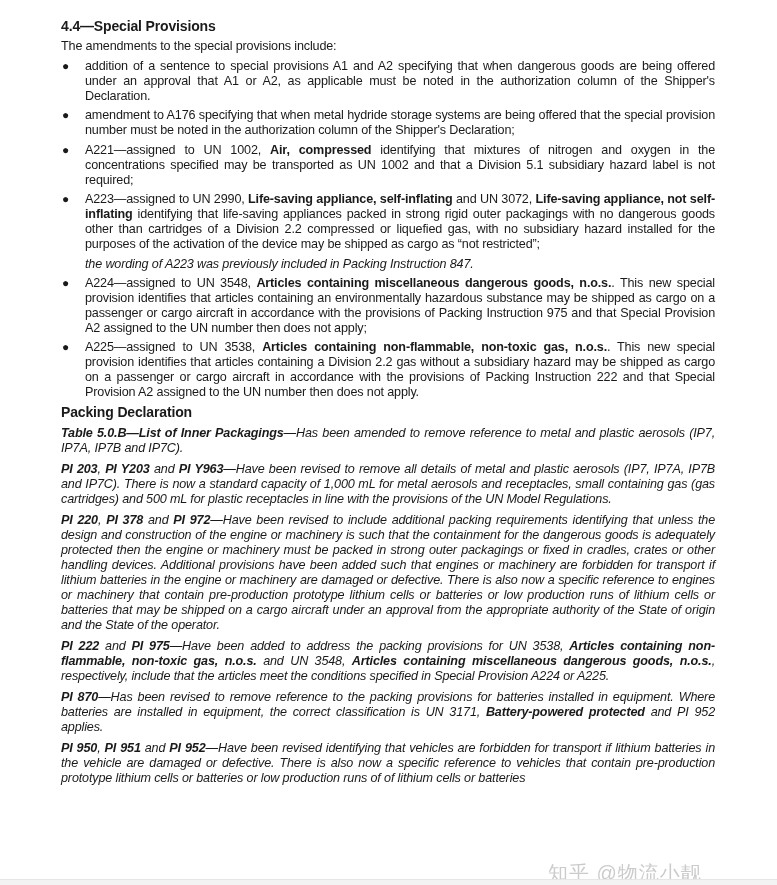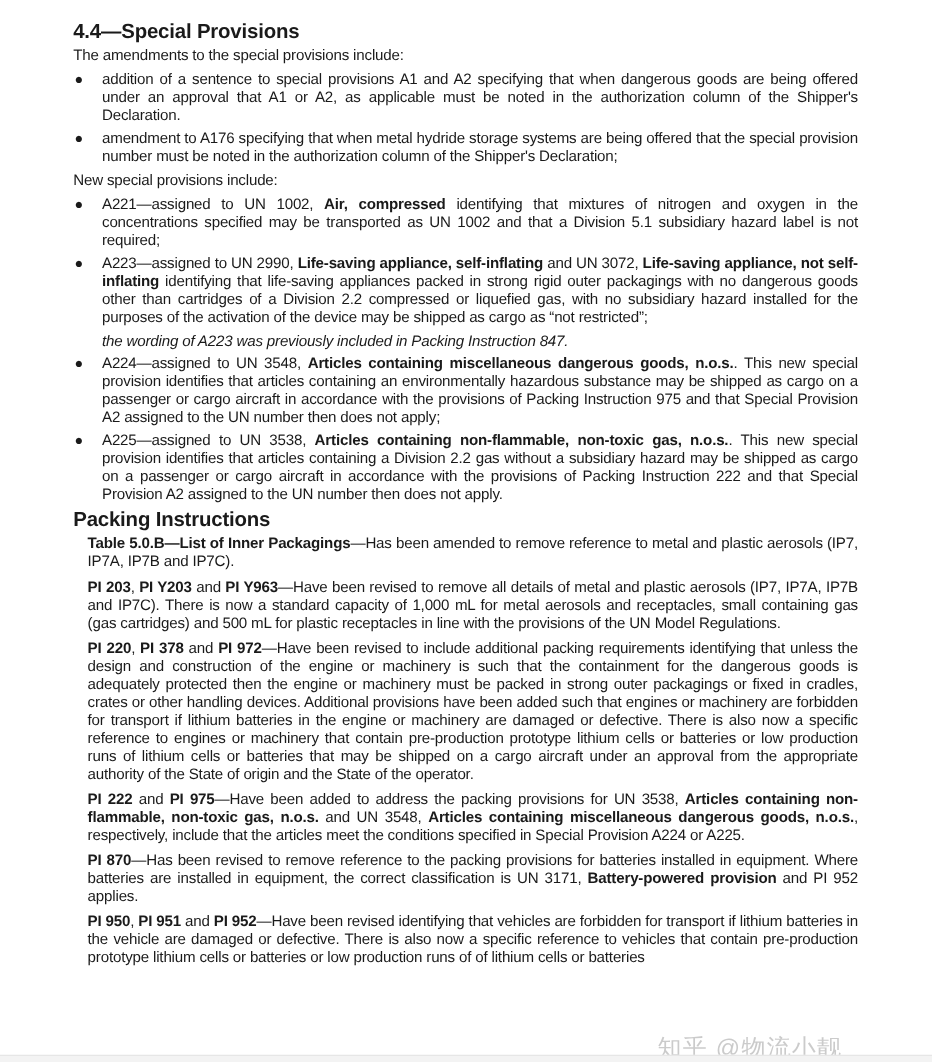--- a/index.html
+++ b/index.html
@@ -19,21 +19,21 @@
       position: absolute;
       left: 61px;
       top: 19px;
       width: 654px;
       font-size: 12.6px;
       line-height: 15px;
       letter-spacing: -0.15px;
     }
     .h {
       font-weight: bold;
-      font-size: 17px;
+      font-size: 14px;
       margin: 0 0 5px 0;
     }
     .p {
       margin: 0 0 5px 0;
       text-align: justify;
     }
     ul.bullets {
       list-style: none;
       margin: 0 0 5px 0;
       padding: 0;
@@ -53,22 +53,23 @@
     .note {
       padding-left: 24px;
       margin: 2px 0 4px 0;
       font-style: italic;
     }
     .note .note-label {
       font-weight: bold;
       display: block;
     }
     .para {
-      margin: 0 0 6px 12px;
+      margin: 0 0 6px 0;
       text-align: justify;
+      font-style: italic;
     }
     b { font-weight: bold; }
     .footer-bar {
       position: absolute;
       left: 0;
       right: 0;
       bottom: 0;
       height: 5px;
       background: #f3f3f3;
       border-top: 1px solid #e6e6e6;
@@ -96,21 +97,20 @@
     <li>
       <span class="dot">●</span>
       <span>addition of a sentence to special provisions A1 and A2 specifying that when dangerous goods are being offered under an approval that A1 or A2, as applicable must be noted in the authorization column of the Shipper's Declaration.</span>
     </li>
     <li>
       <span class="dot">●</span>
       <span>amendment to A176 specifying that when metal hydride storage systems are being offered that the special provision number must be noted in the authorization column of the Shipper's Declaration;</span>
     </li>
   </ul>
 
-  <div class="p">New special provisions include:</div>
 
   <ul class="bullets">
     <li>
       <span class="dot">●</span>
       <span>A221—assigned to UN 1002, </span><b>Air, compressed</b><span> identifying that mixtures of nitrogen and oxygen in the concentrations specified may be transported as UN 1002 and that a Division 5.1 subsidiary hazard label is not required;</span>
     </li>
     <li style="margin-bottom:2px;">
       <span class="dot">●</span>
       <span>A223—assigned to UN 2990, </span><b>Life-saving appliance, self-inflating</b><span> and UN 3072, </span><b>Life-saving appliance, not self-inflating</b><span> identifying that life-saving appliances packed in strong rigid outer packagings with no dangerous goods other than cartridges of a Division 2.2 compressed or liquefied gas, with no subsidiary hazard installed for the purposes of the activation of the device may be shipped as cargo as “not restricted”;</span>
     </li>
@@ -124,40 +124,40 @@
     <li>
       <span class="dot">●</span>
       <span>A224—assigned to UN 3548, </span><b>Articles containing miscellaneous dangerous goods, n.o.s.</b><span>. This new special provision identifies that articles containing an environmentally hazardous substance may be shipped as cargo on a passenger or cargo aircraft in accordance with the provisions of Packing Instruction 975 and that Special Provision A2 assigned to the UN number then does not apply;</span>
     </li>
     <li>
       <span class="dot">●</span>
       <span>A225—assigned to UN 3538, </span><b>Articles containing non-flammable, non-toxic gas, n.o.s.</b><span>. This new special provision identifies that articles containing a Division 2.2 gas without a subsidiary hazard may be shipped as cargo on a passenger or cargo aircraft in accordance with the provisions of Packing Instruction 222 and that Special Provision A2 assigned to the UN number then does not apply.</span>
     </li>
   </ul>
 
-  <div class="h" style="margin-bottom:6px;">Packing Instructions</div>
+  <div class="h" style="margin-bottom:6px;">Packing Declaration</div>
 
   <div class="para">
     <b>Table 5.0.B—List of Inner Packagings</b><span>—Has been amended to remove reference to metal and plastic aerosols (IP7, IP7A, IP7B and IP7C).</span>
   </div>
 
   <div class="para">
     <b>PI 203</b><span>, </span><b>PI Y203</b><span> and </span><b>PI Y963</b><span>—Have been revised to remove all details of metal and plastic aerosols (IP7, IP7A, IP7B and IP7C). There is now a standard capacity of 1,000 mL for metal aerosols and receptacles, small containing gas (gas cartridges) and 500 mL for plastic receptacles in line with the provisions of the UN Model Regulations.</span>
   </div>
 
   <div class="para">
     <b>PI 220</b><span>, </span><b>PI 378</b><span> and </span><b>PI 972</b><span>—Have been revised to include additional packing requirements identifying that unless the design and construction of the engine or machinery is such that the containment for the dangerous goods is adequately protected then the engine or machinery must be packed in strong outer packagings or fixed in cradles, crates or other handling devices. Additional provisions have been added such that engines or machinery are forbidden for transport if lithium batteries in the engine or machinery are damaged or defective. There is also now a specific reference to engines or machinery that contain pre-production prototype lithium cells or batteries or low production runs of lithium cells or batteries that may be shipped on a cargo aircraft under an approval from the appropriate authority of the State of origin and the State of the operator.</span>
   </div>
 
   <div class="para">
     <b>PI 222</b><span> and </span><b>PI 975</b><span>—Have been added to address the packing provisions for UN 3538, </span><b>Articles containing non-flammable, non-toxic gas, n.o.s.</b><span> and UN 3548, </span><b>Articles containing miscellaneous dangerous goods, n.o.s.</b><span>, respectively, include that the articles meet the conditions specified in Special Provision A224 or A225.</span>
   </div>
 
   <div class="para">
-    <b>PI 870</b><span>—Has been revised to remove reference to the packing provisions for batteries installed in equipment. Where batteries are installed in equipment, the correct classification is UN 3171, </span><b>Battery-powered provision</b><span> and PI 952 applies.</span>
+    <b>PI 870</b><span>—Has been revised to remove reference to the packing provisions for batteries installed in equipment. Where batteries are installed in equipment, the correct classification is UN 3171, </span><b>Battery-powered protected</b><span> and PI 952 applies.</span>
   </div>
 
   <div class="para">
     <b>PI 950</b><span>, </span><b>PI 951</b><span> and </span><b>PI 952</b><span>—Have been revised identifying that vehicles are forbidden for transport if lithium batteries in the vehicle are damaged or defective. There is also now a specific reference to vehicles that contain pre-production prototype lithium cells or batteries or low production runs of of lithium cells or batteries</span>
   </div>
 
 </div>
 
 <div class="watermark">知乎 @物流小靓</div>
 <div class="footer-bar"></div>

